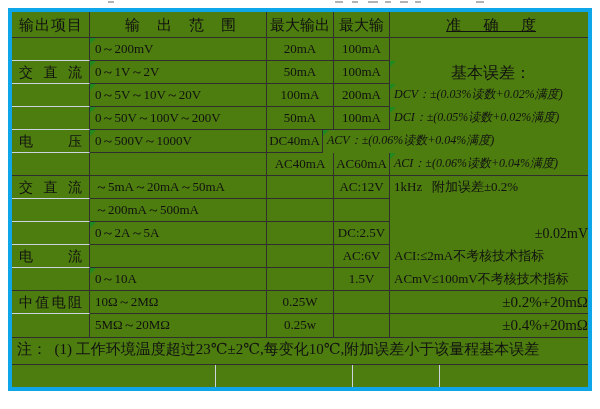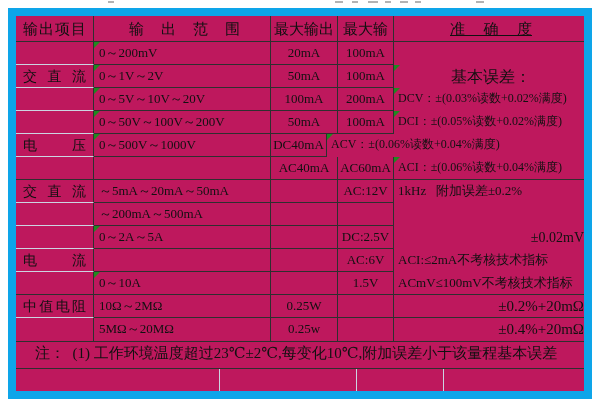--- a/index.html
+++ b/index.html
@@ -3,48 +3,48 @@
 <meta charset="utf-8">
 <style>
   html,body{margin:0;padding:0;background:#fff;width:600px;height:409px;overflow:hidden;
     font-family:"Liberation Serif","DejaVu Serif",serif;color:#111;}
   .page{position:relative;width:600px;height:409px;background:#fff;}
   
   .remnant{position:absolute;top:0;left:0;width:600px;height:6px;}
   .remnant i{position:absolute;top:1px;height:2px;background:#b3b3b3;display:block;}
   
   .tbl{position:absolute;left:8px;top:8px;width:584px;box-sizing:border-box;
-       border:8px solid #0ea5e9;background:#be185d;}
+       border:4px solid #0ea5e9;background:#4d7c0f;}
   .row{display:flex;height:23px;}
   .row.hd{height:25px;border-bottom:1px solid #2f2f2f;}
   .cell{box-sizing:border-box;position:relative;overflow:hidden;font-size:13px;line-height:1.45;}
   .c1{width:78px;}
   .c2{width:177px;padding:2px 0 0 5px;white-space:pre;}
   .c3{width:67px;text-align:center;padding-top:2px;}
   .c4{width:56px;text-align:center;padding-top:2px;}
   .c5{flex:1;padding:2px 0 0 4px;white-space:pre;}
   .c1,.c2,.c3,.c4{border-right:1px solid #2f2f2f;}
   .bd{border-bottom:1px solid #2f2f2f;}
   .bl{border-bottom:1px solid #ccd4e2;}
   .hd .cell{font-size:15px;text-align:center;padding-top:3px;}
   .jt{display:block;text-align:justify;text-align-last:justify;padding:0 7px;
       font-size:14px;margin-top:2px;}
   .hd .jt{font-size:15px;margin-top:0;}
   .hd .c2 .jt{padding:0 30px;}
   .hd .c5 .jt{padding:0 52px;text-decoration:underline;}
-  .fs12{font-size:12px;}
+  .fs12{font-size:12px;font-style:italic;}
   .fs14{font-size:14px;}
   .fs15{font-size:15px;padding-top:1px;}
   .fs16{font-size:16px;padding-top:0;text-align:center;}
   .bold{font-weight:bold;}
   .ctr{text-align:right;padding-left:0;}
   .tri{position:absolute;top:0;left:0;width:0;height:0;
        border-top:6px solid #1f8a1f;border-right:6px solid transparent;}
   .note-row{height:24px;border-top:1px solid #2f2f2f;border-bottom:1px solid #2f2f2f;
-       font-size:15px;padding:2px 0 0 19px;white-space:pre;overflow:hidden;}
+       font-size:15px;padding:2px 0 0 5px;white-space:pre;overflow:hidden;}
   .empty-row{height:22px;position:relative;}
   .empty-row i{position:absolute;top:0;width:1px;height:100%;background:#ccd4e2;display:block;}
 </style>
 </head>
 <body>
 
 <div class="page">
 
   <div class="remnant">
     <i style="left:108px;width:6px"></i>

